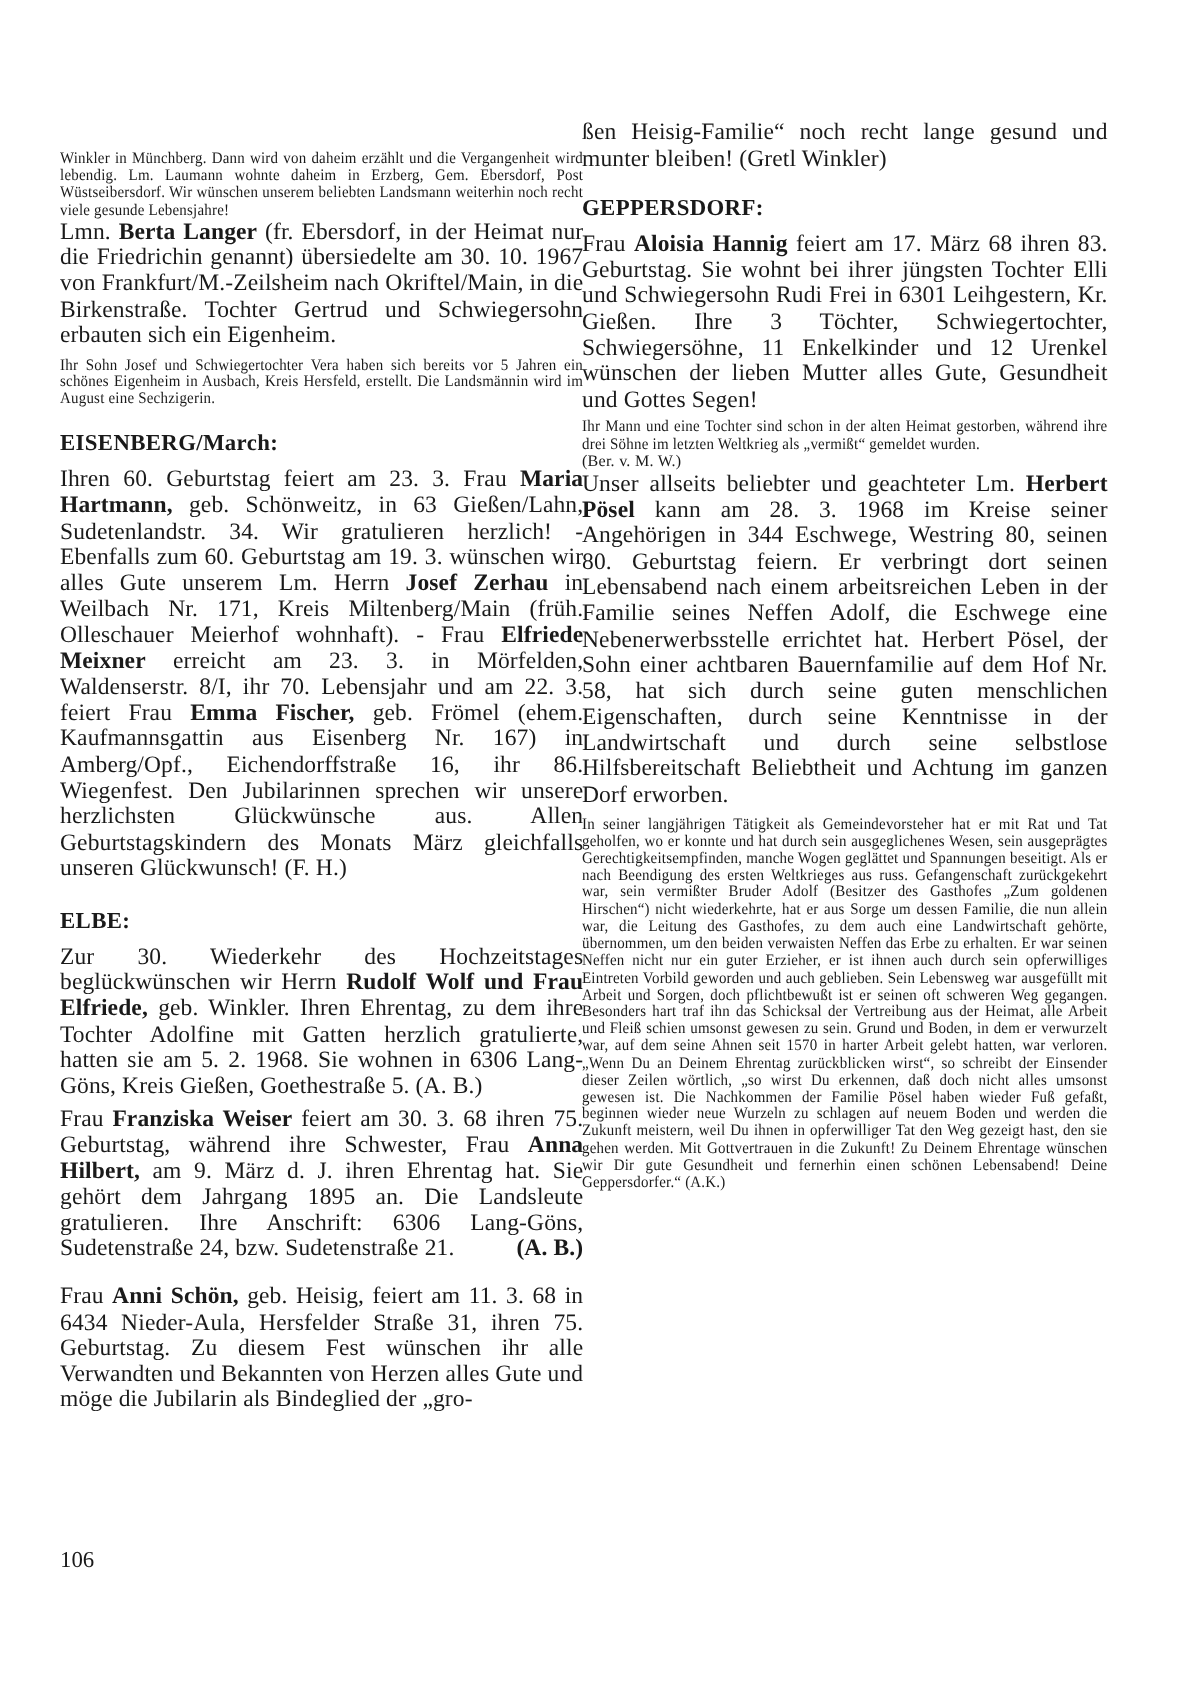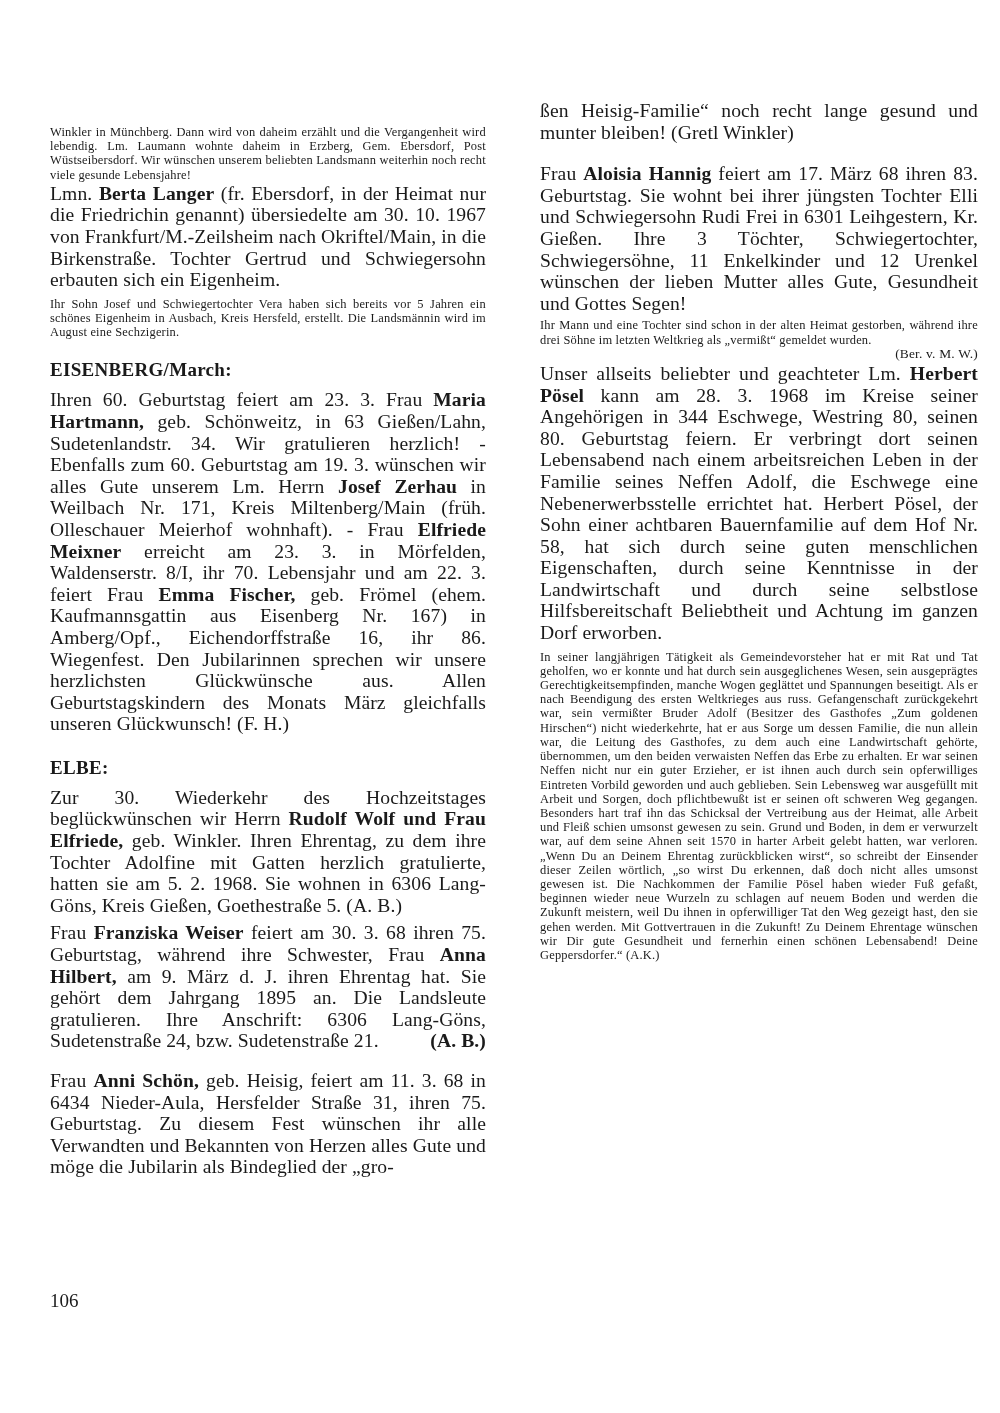--- a/index.html
+++ b/index.html
@@ -2,36 +2,36 @@
 <html><head>
 <meta charset="utf-8">
 <style>
   html, body { margin:0; padding:0; }
   body {
     width:1000px; height:1413px; background:#ffffff; position:relative; overflow:hidden;
     font-family:"DejaVu Serif", serif; color:#1a1a1a;
   }
   .col { position:absolute; top:96px; }
   .col-left { left:50px; width:436px;margin-top:29px; }
-  .col-right { left:540px; width:438px; }
+  .col-right { left:485px; width:438px; }
   .big {
     font-family:"Liberation Serif", serif; font-size:19.6px; line-height:21.6px;
     text-align:justify; margin:0; hyphens:manual; letter-spacing:0.1px;
   }
   .small {
     font-family:"Liberation Serif", serif; font-size:13.4px; line-height:14.2px;
     text-align:justify; margin:0; letter-spacing:0.2px;
   }
   .small.cond { transform:scaleX(0.93); transform-origin:left top; width:107.5%; }
   .heading {
     font-family:"Liberation Serif", serif; font-weight:bold; font-size:19px;
     line-height:22px; margin:0; letter-spacing:0.3px;
   }
   b { font-weight:bold; }
-  .right-sig { text-align:right; }
+  .right-sig { text-align:left; }
   .page-number {
     position:absolute; left:50px; top:1290px; font-family:"Liberation Serif", serif;
     font-size:19px;
   }
 </style>
 </head>
 <body>
 
 <div class="col col-left">
 
@@ -83,20 +83,21 @@
     <span>geb. Heisig, feiert am 11. 3. 68 in 6434 Nieder-Aula, Hersfelder Straße 31, ihren 75. Geburtstag. Zu diesem Fest wünschen ihr alle Verwandten und Bekannten von Herzen alles Gute und möge die Jubilarin als Bindeglied der „gro-</span>
   </p>
 </div>
 
 <div class="page-number">106</div>
 
 <div class="col col-right" style="top:100px;">
 
   <p class="big" style="margin-bottom:20px;">ßen Heisig-Familie“ noch recht lange gesund und munter bleiben! (Gretl Winkler)</p>
 
+  <h2 class="heading" style="margin-bottom:8px;">GEPPERSDORF:</h2>
 
   <p class="big" style="margin-bottom:4px;">
     <span>Frau</span>
     <b>Aloisia Hannig</b>
     <span>feiert am 17. März 68 ihren 83. Geburtstag. Sie wohnt bei ihrer jüngsten Tochter Elli und Schwiegersohn Rudi Frei in 6301 Leihgestern, Kr. Gießen. Ihre 3 Töchter, Schwiegertochter, Schwiegersöhne, 11 Enkelkinder und 12 Urenkel wünschen der lieben Mutter alles Gute, Gesundheit und Gottes Segen!</span>
   </p>
 
   <p class="small cond">Ihr Mann und eine Tochter sind schon in der alten Heimat gestorben, während ihre drei Söhne im letzten Weltkrieg als „vermißt“ gemeldet wurden.</p>
   <p class="small cond right-sig" style="margin-bottom:2px;width:100%;transform:none;">(Ber. v. M. W.)</p>
 

